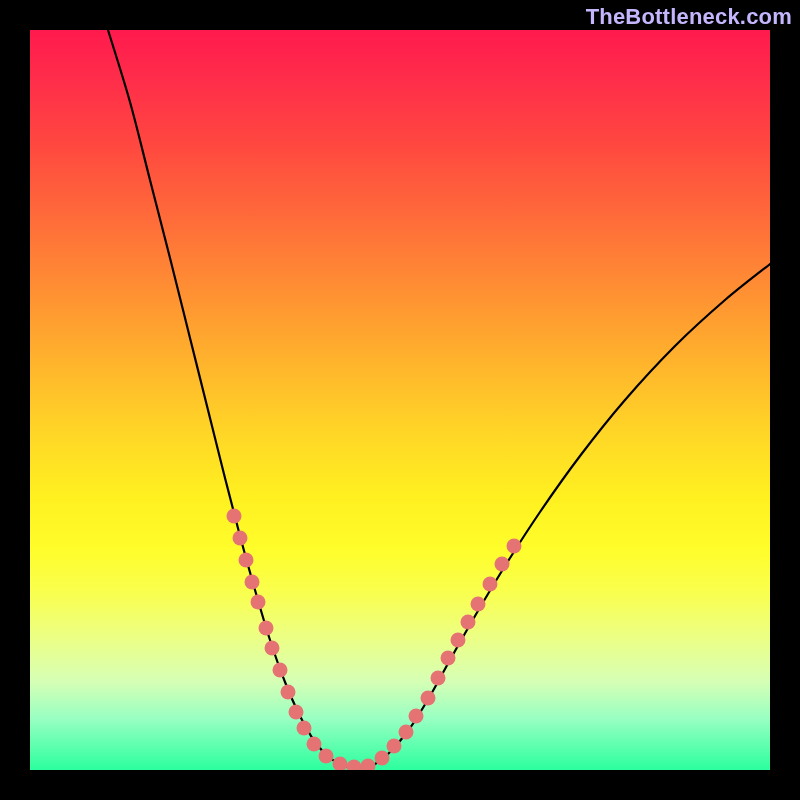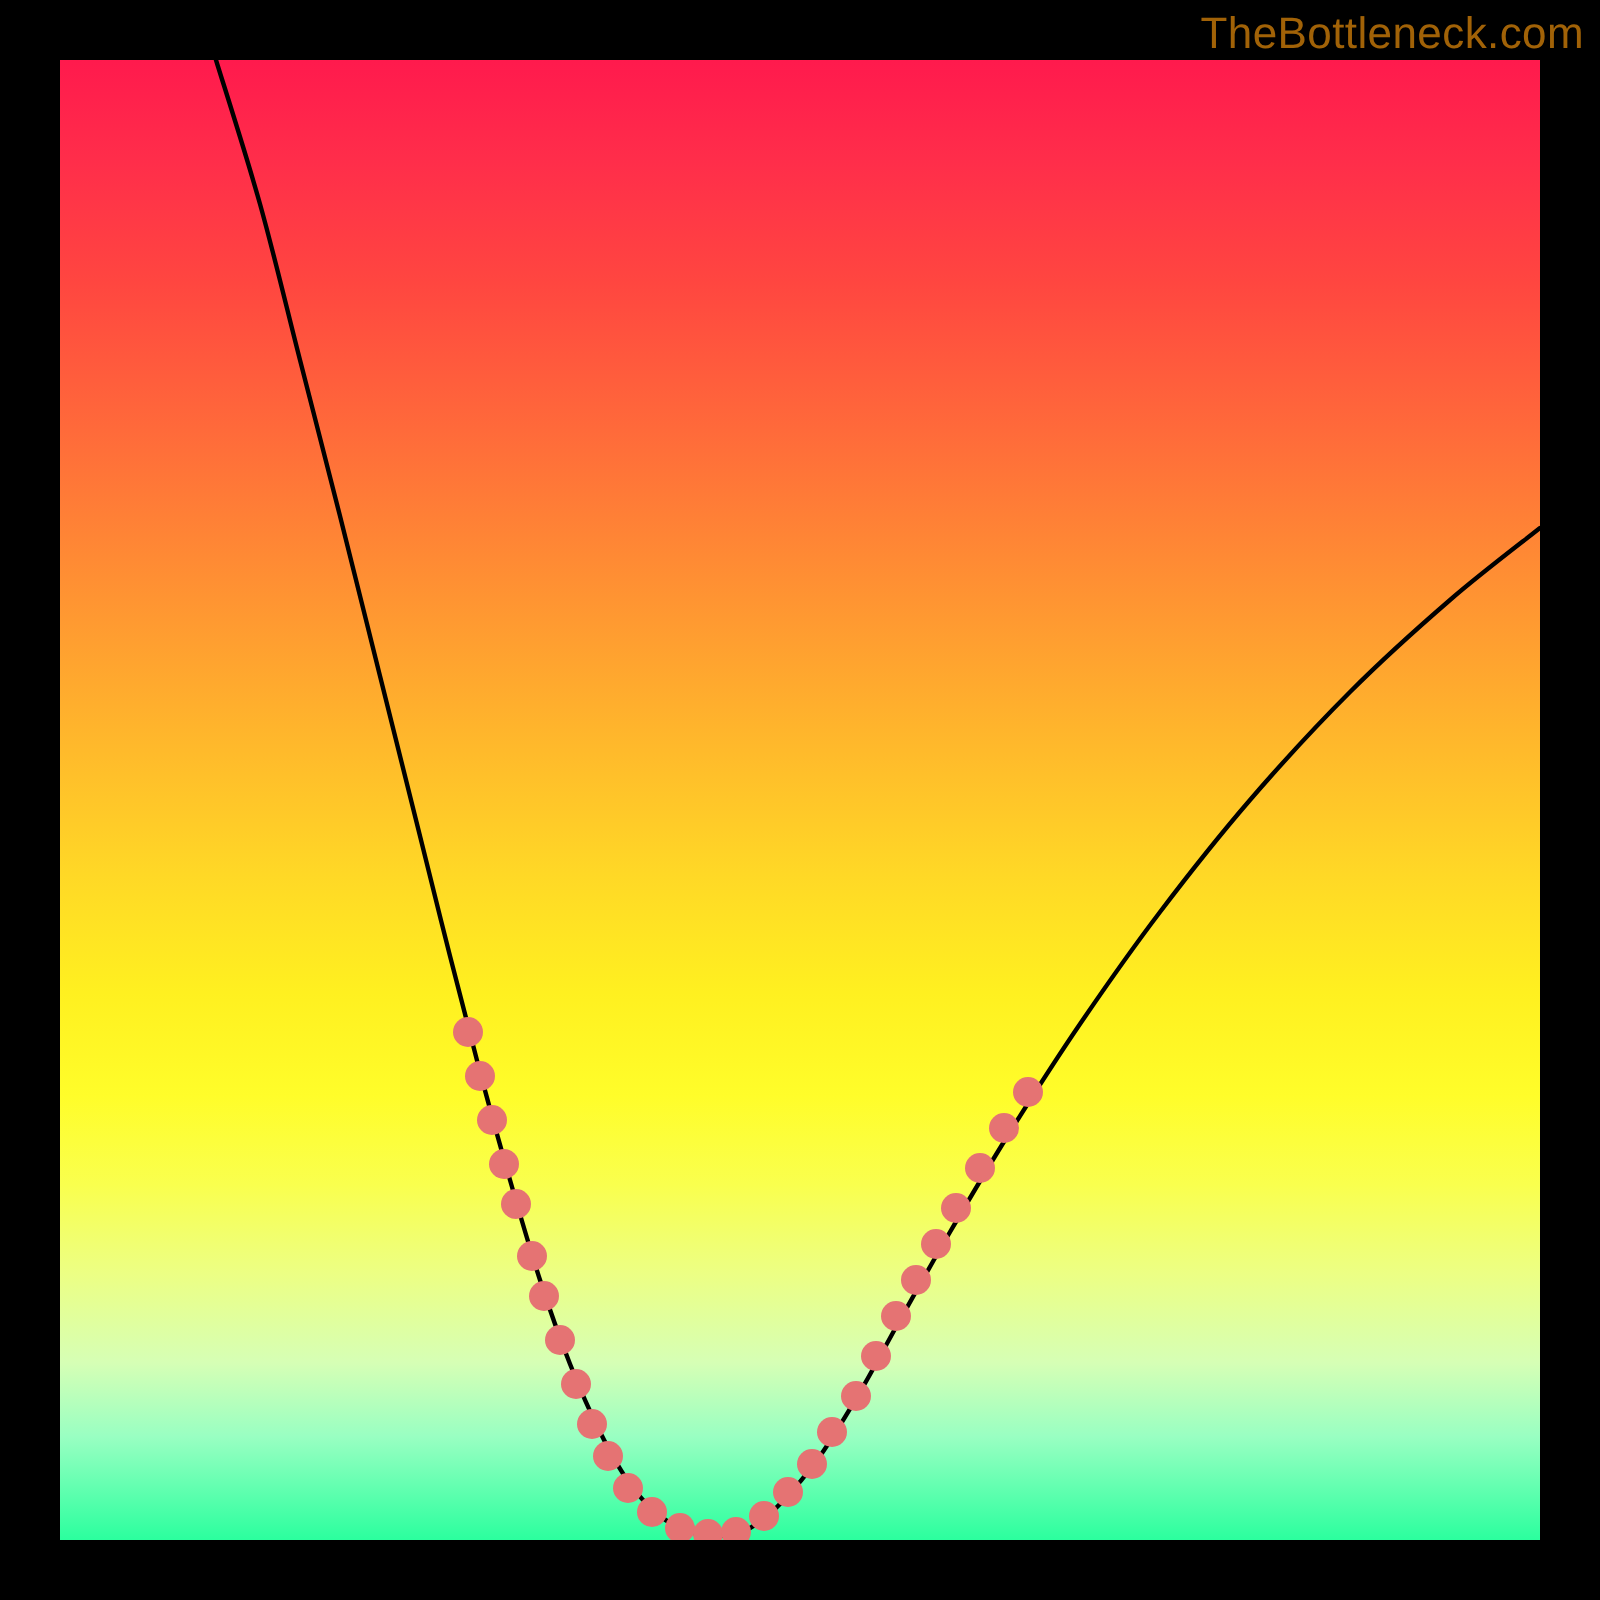--- a/index.html
+++ b/index.html
@@ -44,22 +44,22 @@
       #d6ffb5 88%,
       #99ffc2 93%,
       #2bff9e 100%
     );
   }
   .watermark {
     position: absolute;
     top: 4px;
     right: 8px;
     font-size: 22px;
-    font-weight: 400;
-    color: #a16207;
+    font-weight: 700;
+    color: #c4b5fd;
     letter-spacing: 0.2px;
     user-select: none;
   }
   svg.curve {
     position: absolute;
     inset: 0;
   }
 </style>
 </head>
 <body>

